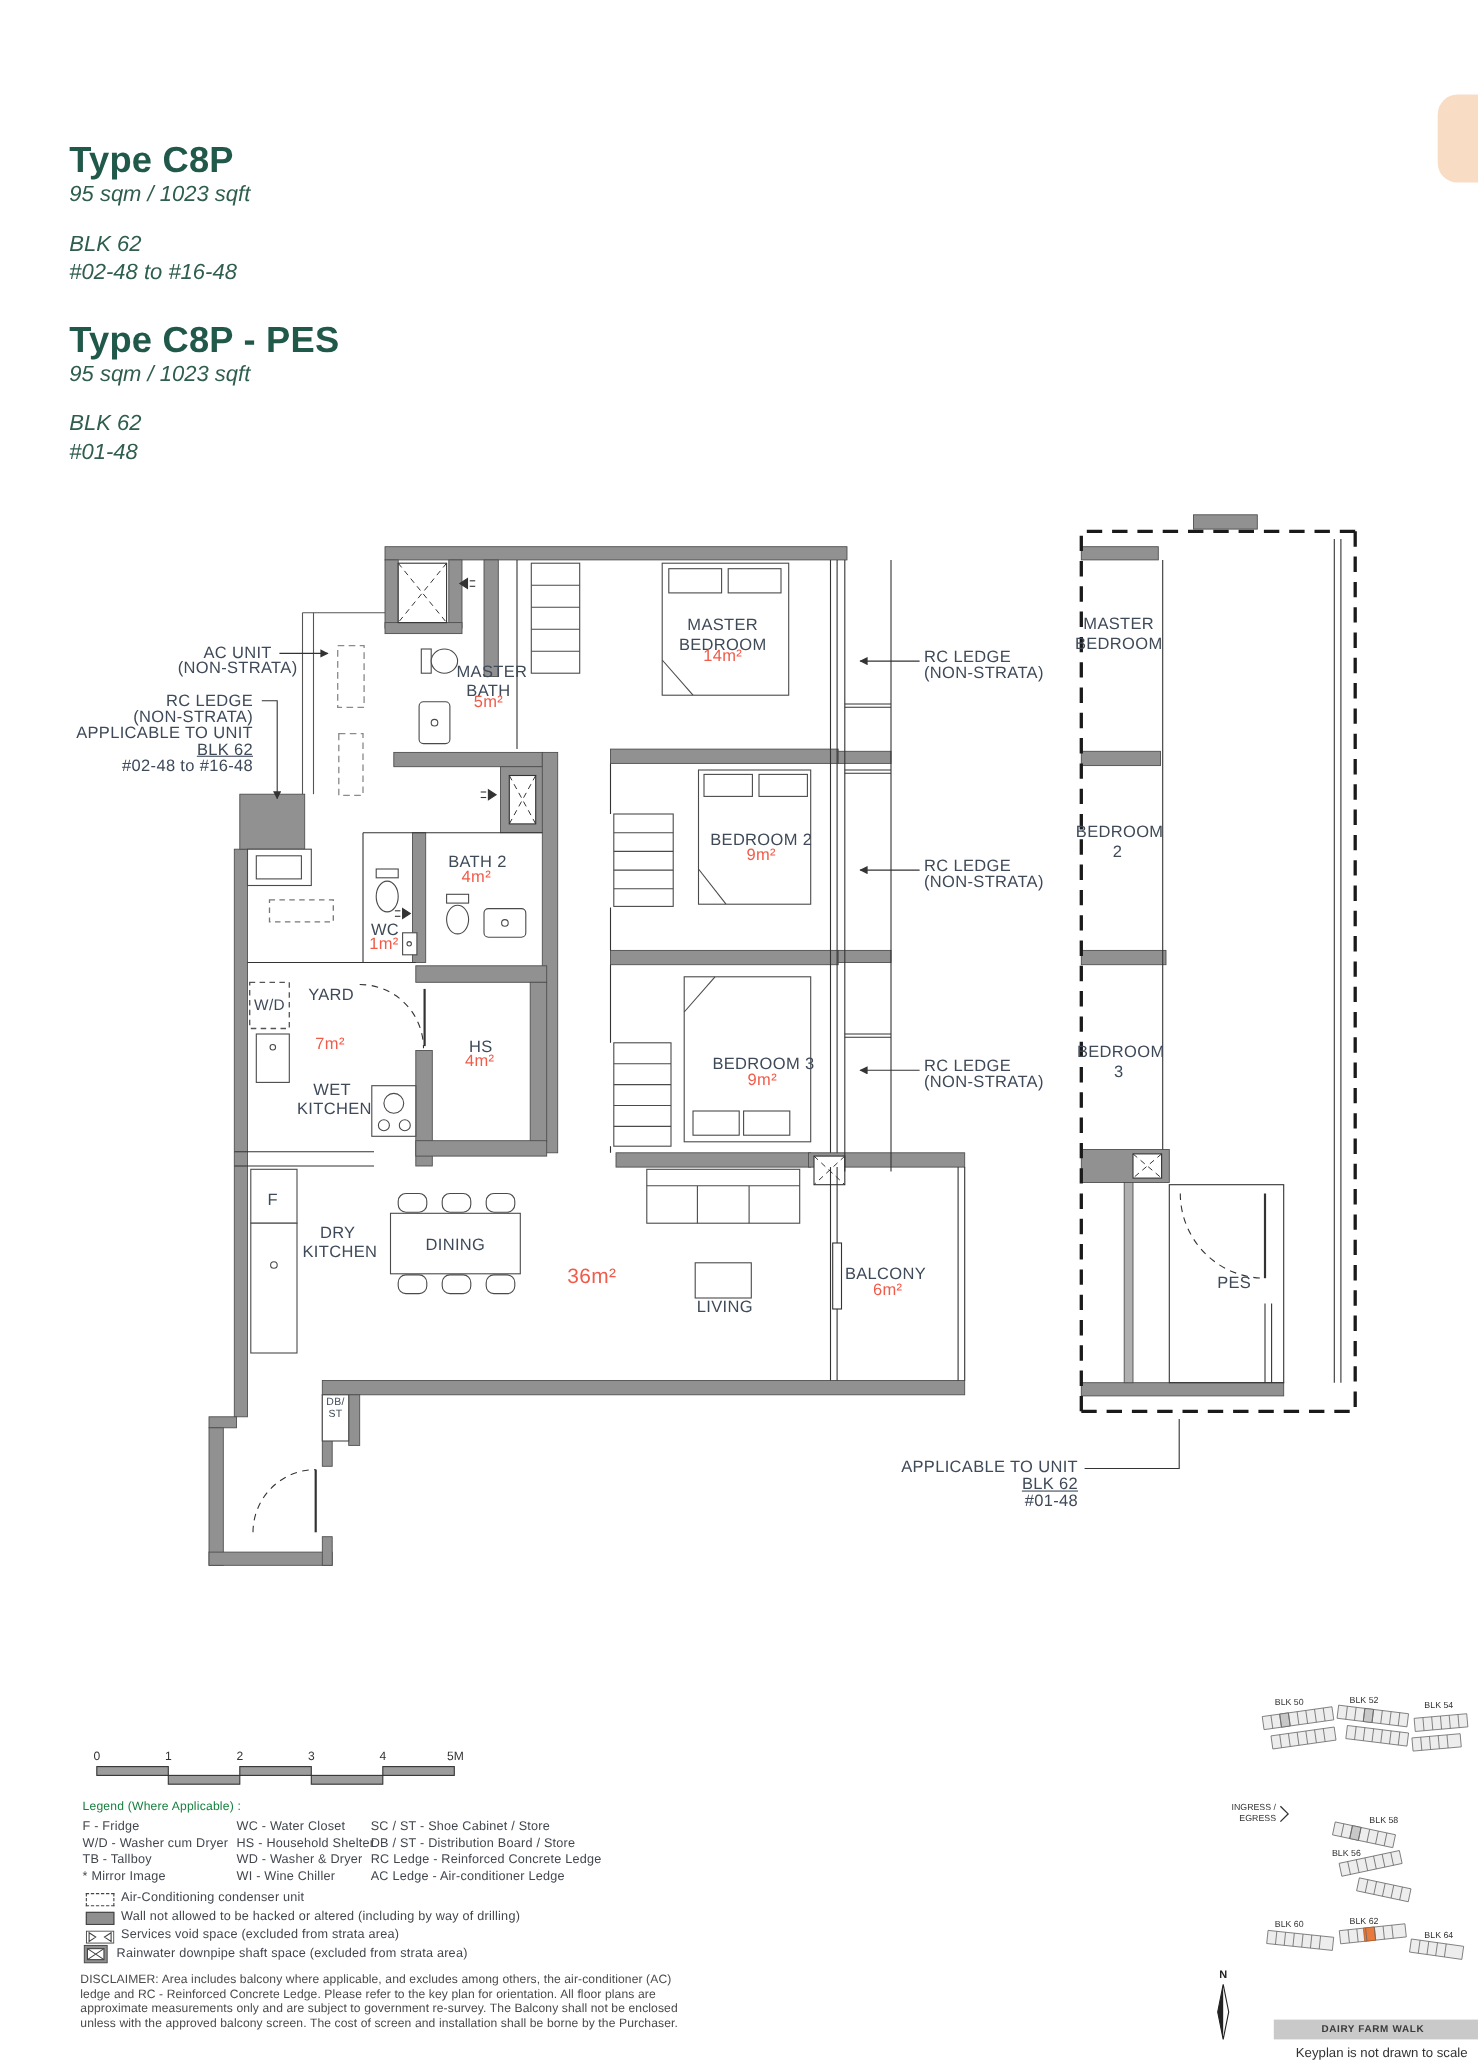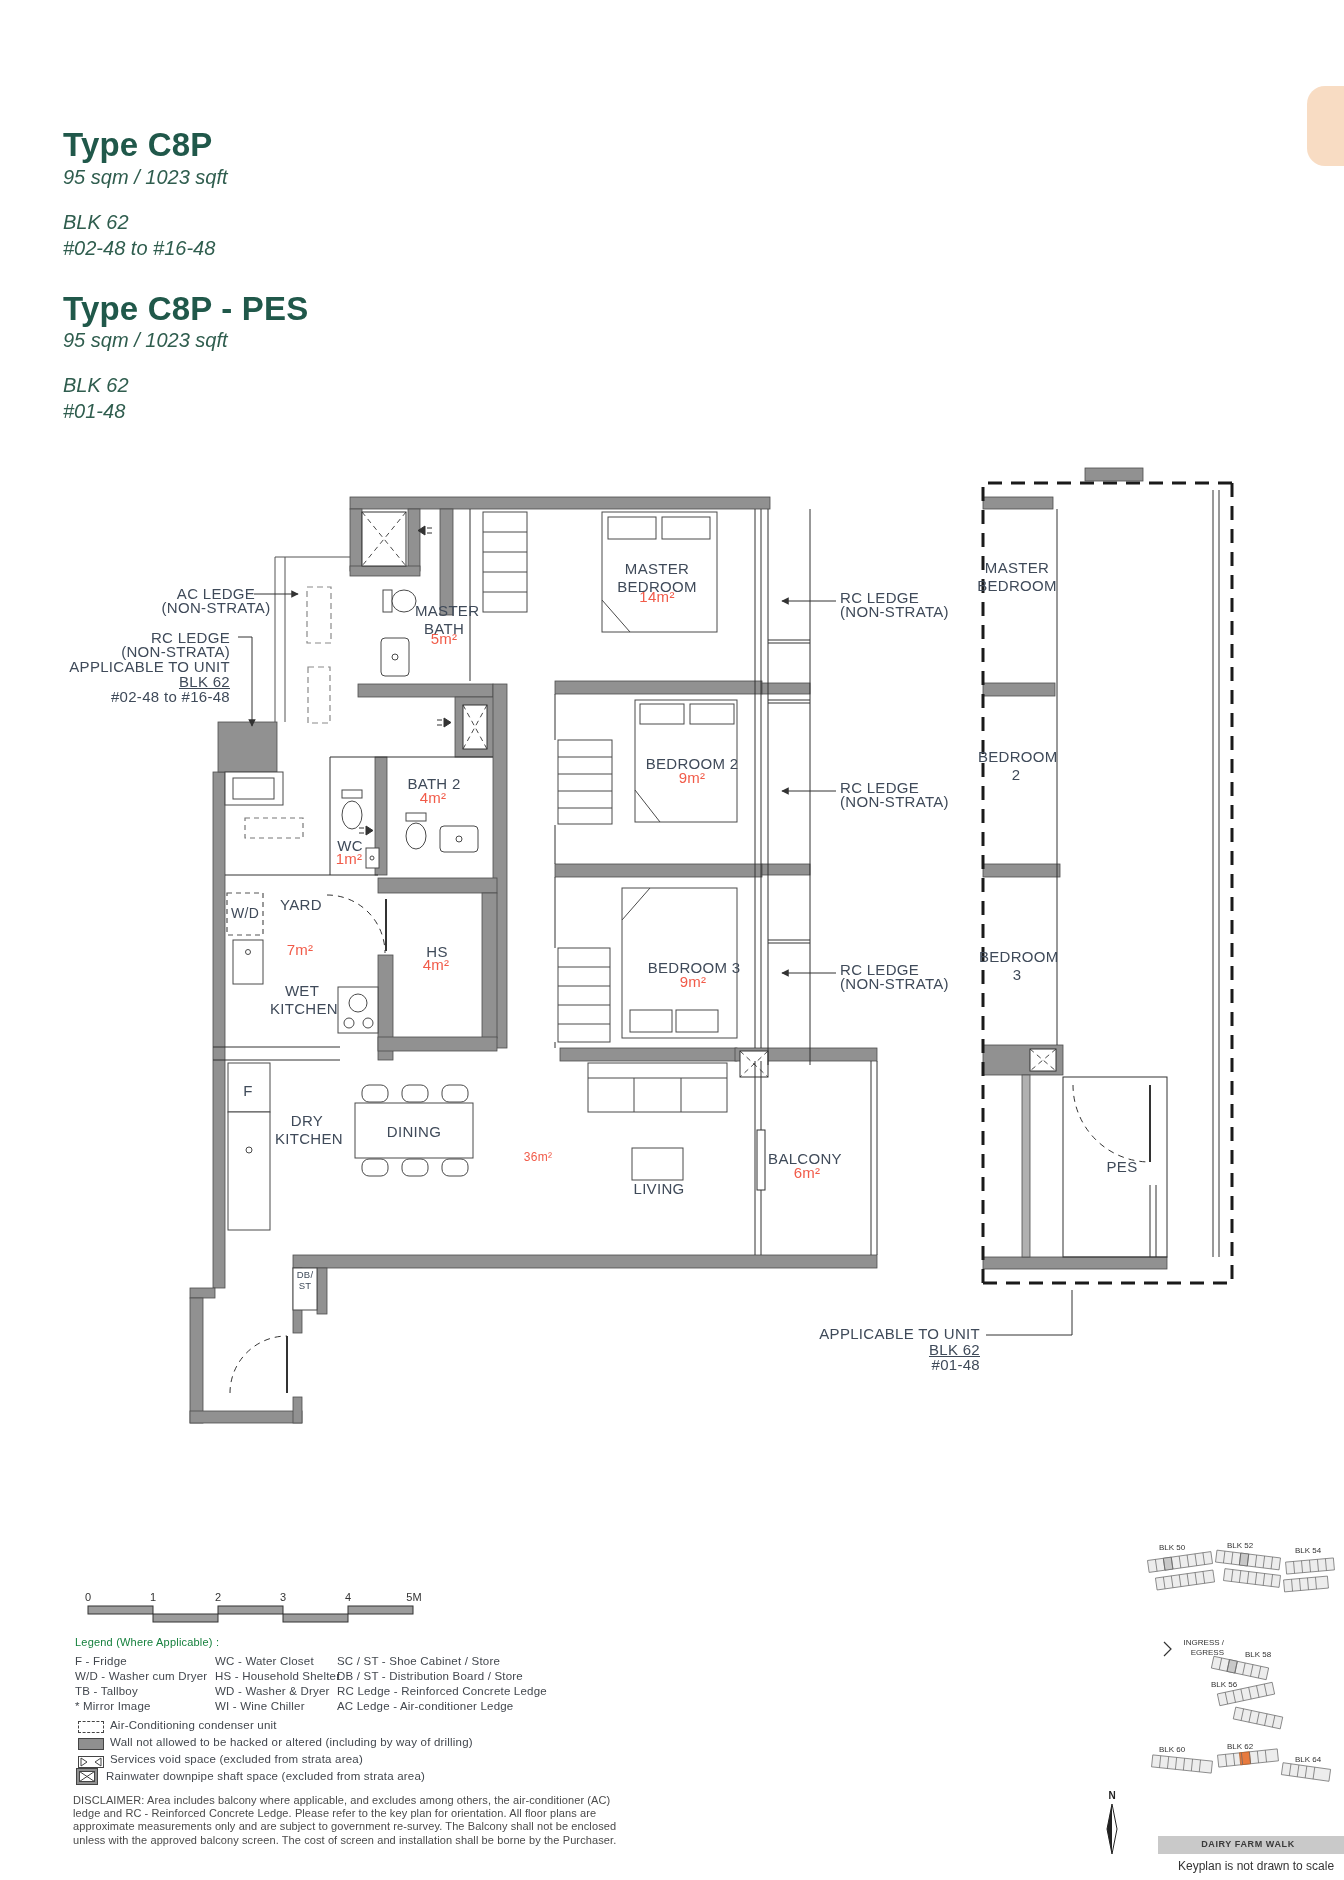--- a/index.html
+++ b/index.html
@@ -31,21 +31,21 @@
   .sym-wall{width:24px;height:10px;background:#8f8f8f;border:1px solid #444;}
   .disc{position:absolute;left:73px;top:1794px;width:562px;font-size:11px;line-height:1.2;
         color:#4a4a4a;white-space:normal;letter-spacing:.1px;}
 
   
   .kp{position:absolute;font-size:8px;color:#333;transform:translateX(-50%);white-space:nowrap;}
   .kp-note{position:absolute;left:1178px;top:1859px;font-size:12px;color:#333;}
   .kp-road{position:absolute;left:1248px;top:1839px;transform:translateX(-50%);
            font-size:9px;font-weight:bold;color:#3a3a3a;letter-spacing:.6px;white-space:nowrap;}
   .kp-n{position:absolute;left:1112px;top:1790px;transform:translateX(-50%);font-size:10px;font-weight:bold;color:#222;}
-  .ingress{position:absolute;left:1162px;top:1638px;width:62px;text-align:right;font-size:8px;color:#333;line-height:1.3;}
+  .ingress{position:absolute;left:1098px;top:1638px;width:62px;text-align:right;font-size:8px;color:#333;line-height:1.3;}
 
   .tab-peach{position:absolute;right:0;top:86px;width:37px;height:80px;background:#f8dcc3;
              border-radius:18px 0 0 18px;}
 </style>
 </head>
 <body>
 
 <div class="page">
 
   <div class="tab-peach"></div>
@@ -330,21 +330,21 @@
     </g>
 
     <rect x="1158" y="1836" width="186" height="18" fill="#c9c9c9"></rect>
     <path d="M1164,1642 l7,7 l-7,7" stroke="#333" fill="none" stroke-width="1.2"></path>
     <g>
       <polygon points="1112,1804 1117,1829 1112,1854 1107,1829" fill="#fff" stroke="#222" stroke-width="1"></polygon>
       <path d="M1112,1804 L1112,1854 L1107,1829 Z" fill="#222"></path>
     </g>
   </svg>
 
-  <div class="lbl lc" style="left:216px;top:585px">AC LEDGE</div>
+  <div class="lbl lc" style="left:216px;top:585px">AC UNIT</div>
   <div class="lbl lc" style="left:216px;top:599px">(NON-STRATA)</div>
 
   <div class="lbl rcl" style="top:629px">RC LEDGE</div>
   <div class="lbl rcl" style="top:643px">(NON-STRATA)</div>
   <div class="lbl rcl" style="top:658px">APPLICABLE TO UNIT</div>
   <div class="lbl rcl ul" style="top:673px">BLK 62</div>
   <div class="lbl rcl" style="top:688px">#02-48 to #16-48</div>
 
   <div class="lbl" style="left:840px;top:589px">RC LEDGE</div>
   <div class="lbl" style="left:840px;top:603px">(NON-STRATA)</div>
@@ -378,21 +378,21 @@
 
   <div class="lbl lc" style="left:694px;top:959px">BEDROOM 3</div>
   <div class="ar" style="left:693px;top:973px">9m²</div>
 
   <div class="lbl lc" style="left:245px;top:905px;font-size:14px">W/D</div>
   <div class="lbl lc" style="left:248px;top:1082px">F</div>
 
   <div class="lbl lc wr" style="left:307px;top:1112px;width:64px">DRY KITCHEN</div>
   <div class="lbl lc" style="left:414px;top:1123px">DINING</div>
 
-  <div class="ar" style="left:538px;top:1150px;font-size:12px">36m²</div>
+  <div class="ar" style="left:538px;top:1150px;font-size:19px">36m²</div>
   <div class="lbl lc" style="left:659px;top:1180px">LIVING</div>
 
   <div class="lbl lc" style="left:805px;top:1150px">BALCONY</div>
   <div class="ar" style="left:807px;top:1164px">6m²</div>
 
   <div class="lbl lc wr" style="left:305px;top:1269px;width:28px;font-size:9.5px">DB/ ST</div>
 
   <div class="lbl lc wr" style="left:1017px;top:559px;width:84px">MASTER BEDROOM</div>
   <div class="lbl lc wr" style="left:1016px;top:748px;width:76px">BEDROOM 2</div>
   <div class="lbl lc wr" style="left:1017px;top:948px;width:76px">BEDROOM 3</div>

